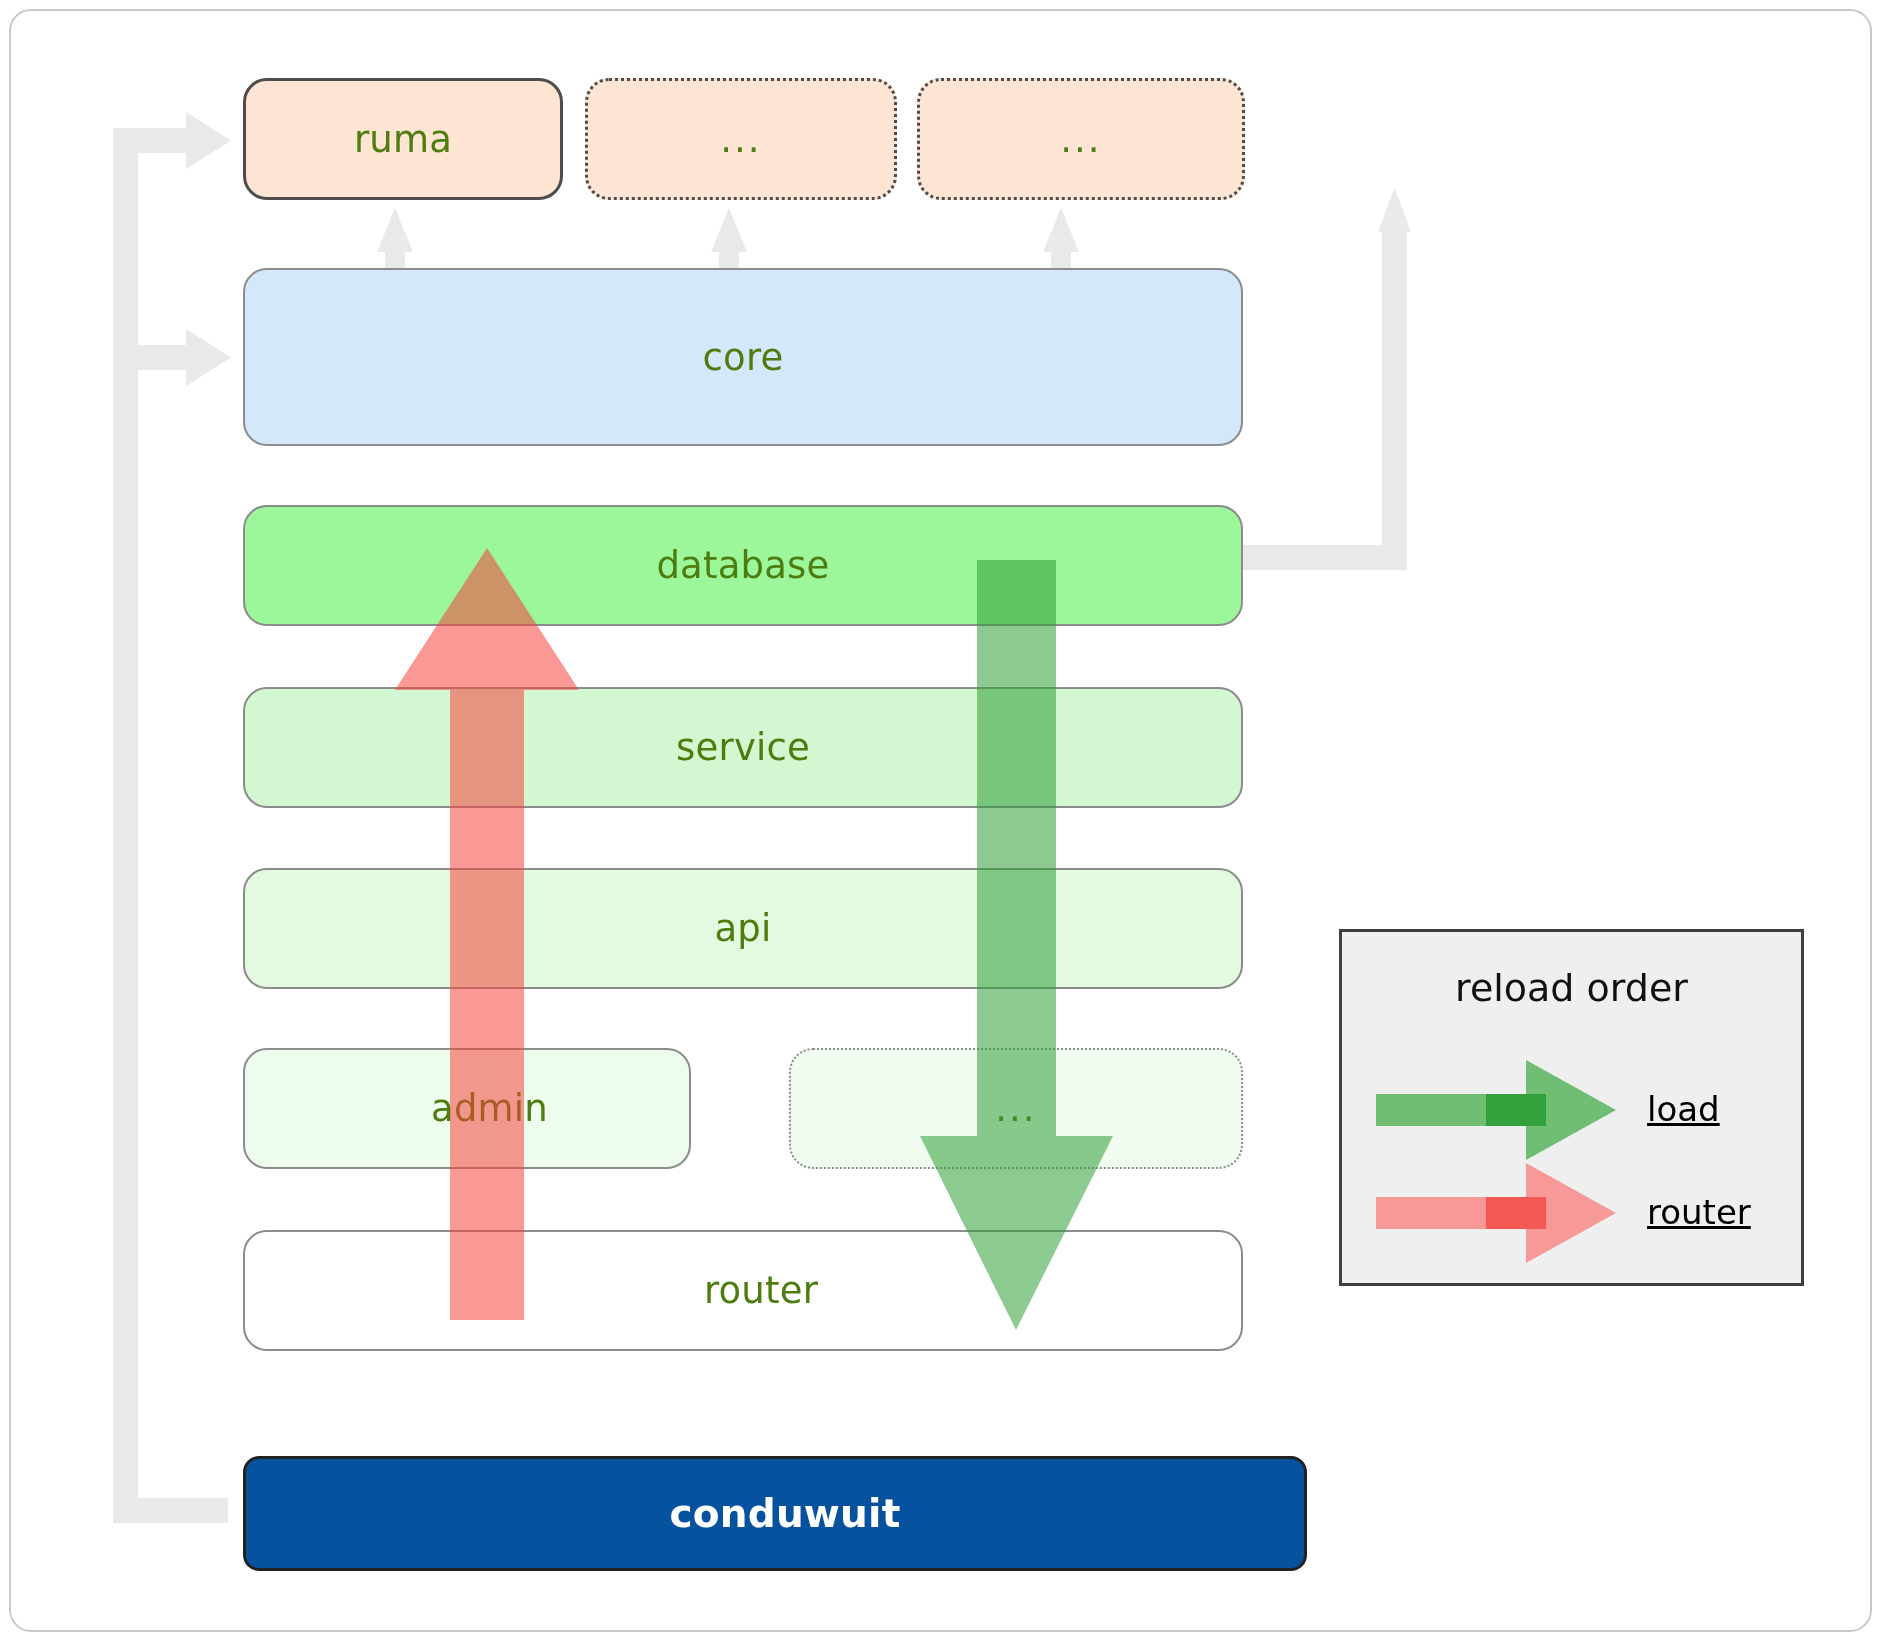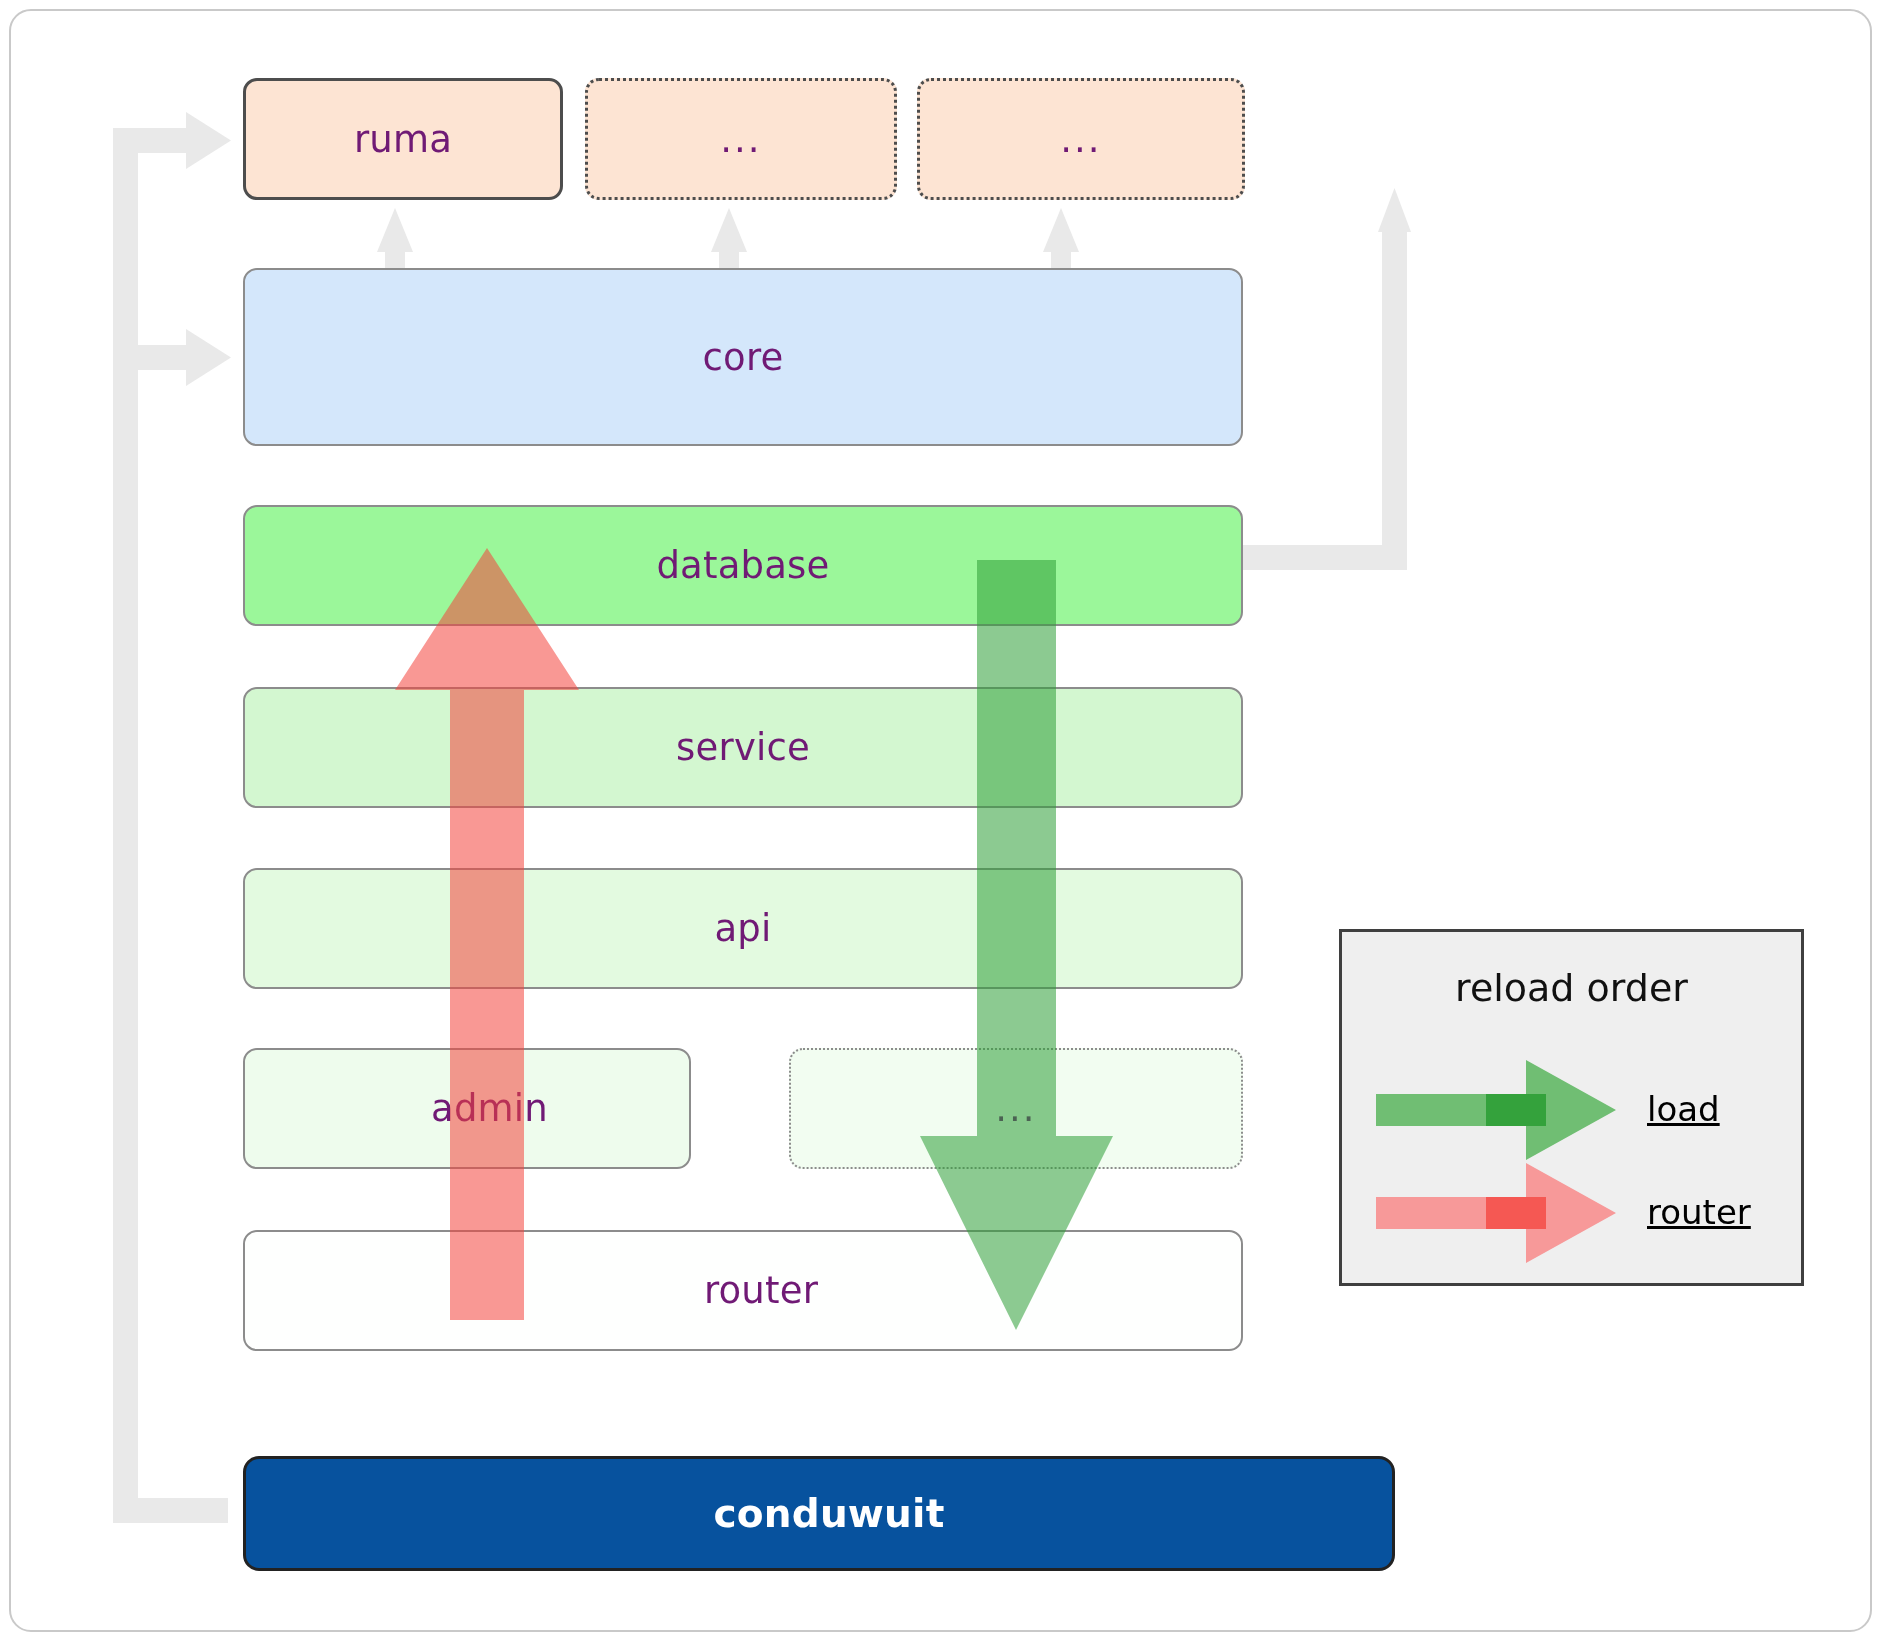--- a/index.html
+++ b/index.html
@@ -18,23 +18,23 @@
     border-radius:22px;
     background:#ffffff;
     box-sizing:border-box;
   }
   .box{
     position:absolute;
     box-sizing:border-box;
     display:flex;
     align-items:center;
     justify-content:center;
-    border-radius:14px;
+    border-radius:24px;
     font-size:37px;
-    color:#701a75;
+    color:#4d7c0f;
     letter-spacing:.2px;
     z-index:3;
   }
   .box.peach{background:#fde4d3;border:3px solid #4d4d4d;}
   .box.peach-dotted{background:#fde4d3;border:3px dotted #4d4d4d;}
   .box.layer{border:2px solid #8c8c8c;}
   .box.layer-dotted{border:2px dotted #8c8c8c;}
   .box.brand{
     background:#07529e;border:3px solid #222222;color:#ffffff;
     font-weight:bold;font-size:39px;border-radius:16px;
@@ -130,21 +130,21 @@
     <span>admin</span>
   </div>
   <div class="box layer-dotted" style="left:789px;top:1048px;width:454px;height:121px;background:#f2fdf1;">
     <span class="dots">...</span>
   </div>
 
   <div class="box layer" style="left:243px;top:1230px;width:1000px;height:121px;background:#fefffe;padding-left:36px;">
     <span>router</span>
   </div>
 
-  <div class="box brand" style="left:243px;top:1456px;width:1152px;height:115px;padding-left:20px;">
+  <div class="box brand" style="left:243px;top:1456px;width:1064px;height:115px;padding-left:20px;">
     <span>conduwuit</span>
   </div>
 
   <svg class="wires over" viewBox="0 0 1883 1643" xmlns="http://www.w3.org/2000/svg">
 
     <g opacity="0.55">
       <path d="M450 1320 L450 690 L395 690 L487 548 L579 690 L524 690 L524 1320 Z" fill="#f4433c"></path>
     </g>
 
     <g opacity="0.55">

